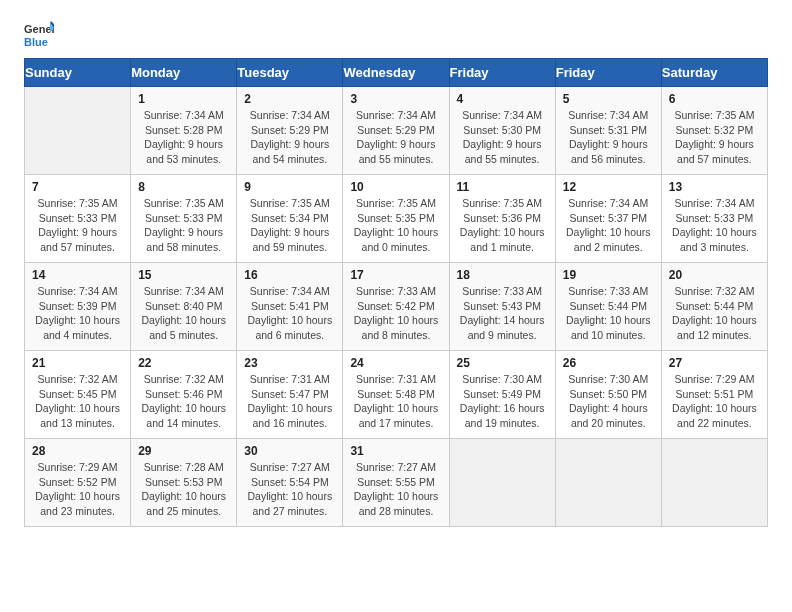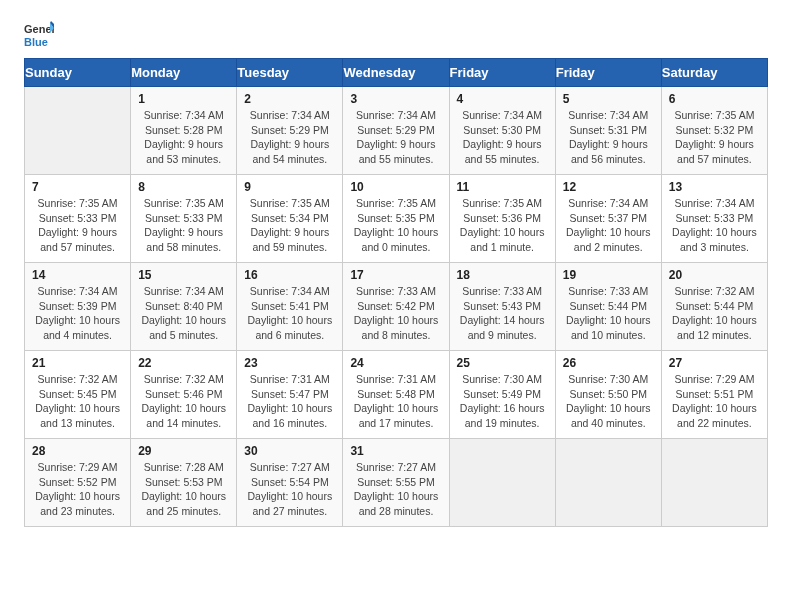--- a/index.html
+++ b/index.html
@@ -217,21 +217,21 @@
         <td>
           <span class="day-number">24</span>
           <div class="day-info"><span>Sunrise: 7:31 AM</span><br><span>Sunset: 5:48 PM</span><br><span>Daylight: 10 hours and 17 minutes.</span></div>
         </td>
         <td>
           <span class="day-number">25</span>
           <div class="day-info"><span>Sunrise: 7:30 AM</span><br><span>Sunset: 5:49 PM</span><br><span>Daylight: 16 hours and 19 minutes.</span></div>
         </td>
         <td>
           <span class="day-number">26</span>
-          <div class="day-info"><span>Sunrise: 7:30 AM</span><br><span>Sunset: 5:50 PM</span><br><span>Daylight: 10 hours and 40 minutes.</span></div>
+          <div class="day-info"><span>Sunrise: 7:30 AM</span><br><span>Sunset: 5:50 PM</span><br><span>Daylight: 4 hours and 20 minutes.</span></div>
         </td>
         <td>
           <span class="day-number">27</span>
           <div class="day-info"><span>Sunrise: 7:29 AM</span><br><span>Sunset: 5:51 PM</span><br><span>Daylight: 10 hours and 22 minutes.</span></div>
         </td>
       </tr>
       <tr>
         <td>
           <span class="day-number">28</span>
           <div class="day-info"><span>Sunrise: 7:29 AM</span><br><span>Sunset: 5:52 PM</span><br><span>Daylight: 10 hours and 23 minutes.</span></div>

